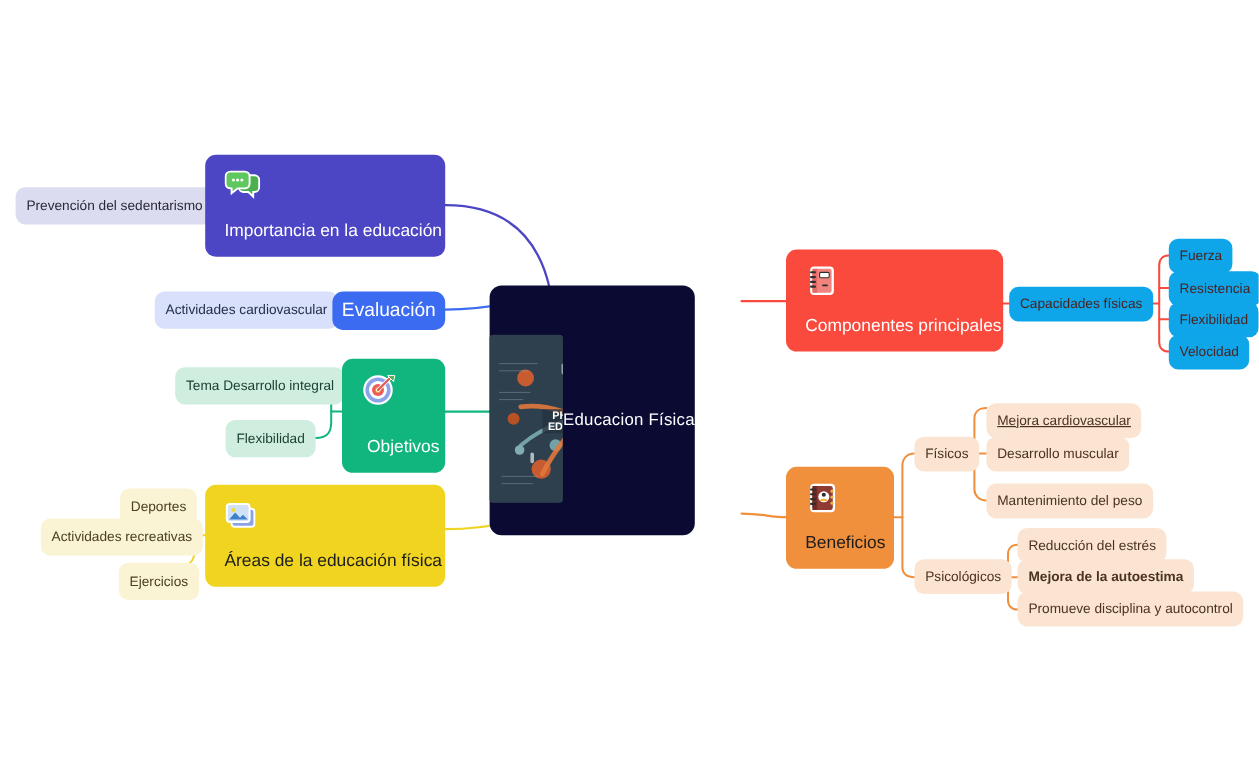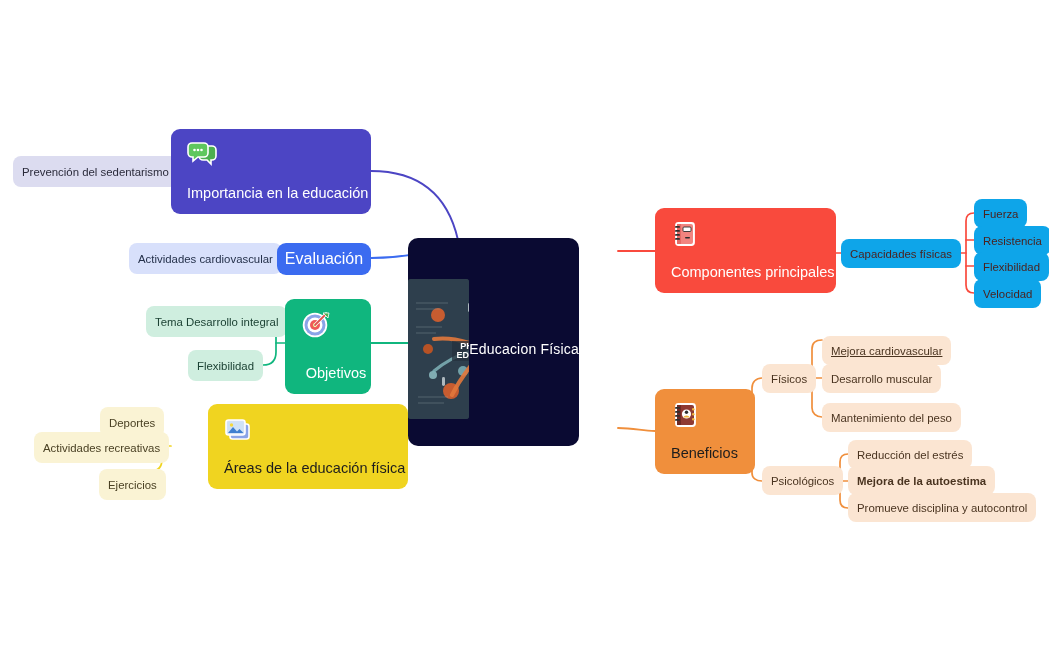--- a/index.html
+++ b/index.html
@@ -66,24 +66,24 @@
     justify-content: center;
   }
   .node1.compact .n1-label {
     margin: 0;
     font-size: 16px;
   }
 
   #n-importancia { left: 171px; top: 129px; width: 200px; height: 85px; background: #4c45c4; }
   #n-evaluacion  { left: 277px; top: 243px; width: 94px;  height: 32px; background: #3b6bf0; }
   #n-objetivos   { left: 285px; top: 299px; width: 86px;  height: 95px; background: #10b67e; text-align: center; }
-  #n-areas       { left: 171px; top: 404px; width: 200px; height: 85px; background: #f0d420; margin-left: 37px; }
+  #n-areas       { left: 171px; top: 404px; width: 200px; height: 85px; background: #f0d420; }
   #n-areas .n1-label { color: #1d1d1d; }
   #n-componentes { left: 655px; top: 208px; width: 181px; height: 85px; background: #f94a3d; }
-  #n-beneficios  { left: 655px; top: 389px; width: 100px;  height: 85px; background: #f08f3c; }
+  #n-beneficios  { left: 655px; top: 389px; width: 90px;  height: 85px; background: #f08f3c; }
   #n-beneficios .n1-label { color: #1d1d1d; }
 
   
   .pill {
     position: absolute;
     border-radius: 8px;
     font-size: 11.4px;
     display: flex;
     align-items: center;
     padding: 0 9px;

